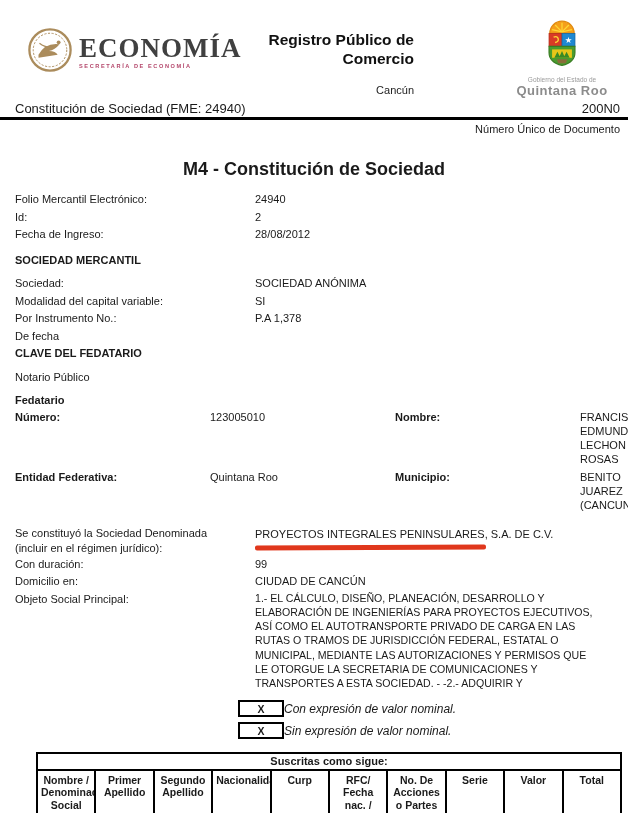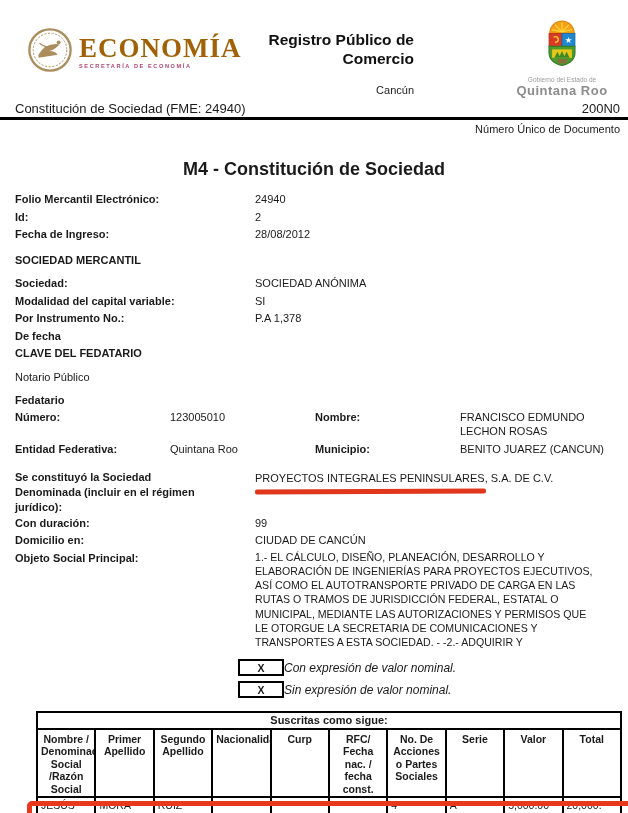--- a/index.html
+++ b/index.html
@@ -2,21 +2,21 @@
 <html><head>
 <meta charset="utf-8">
 <style>
   html,body{margin:0;padding:0;background:#ffffff;}
   .page{position:relative;width:628px;height:813px;background:#fff;overflow:hidden;
         font-family:"Liberation Sans","DejaVu Sans",sans-serif;color:#1a1a1a;}
 
   
   .hdr-econ{position:absolute;left:27px;top:27px;display:flex;align-items:center;gap:6px;}
   .econ-text .wordmark{font-family:"Liberation Serif","DejaVu Serif",serif;font-weight:bold;
-        font-size:27px;letter-spacing:1px;color:#a16207;line-height:26px;}
+        font-size:27px;letter-spacing:1px;color:#404040;line-height:26px;}
   .econ-text .subtitle{font-size:5.6px;letter-spacing:1.6px;color:#b4476b;font-weight:bold;margin-top:2px;}
   .hdr-center{position:absolute;left:214px;top:30px;width:200px;text-align:right;}
   .hdr-center .rpc{font-size:15.5px;font-weight:bold;line-height:19px;color:#111;}
   .hdr-center .office{font-size:11px;margin-top:16px;color:#222;}
   .hdr-qroo{position:absolute;left:503px;top:12px;width:118px;text-align:center;}
   .qroo-gov{font-size:6.5px;color:#9a9a9a;margin-top:2px;}
   .qroo-state{font-size:13px;font-weight:bold;color:#8c8c8c;letter-spacing:0.5px;}
 
   
   .docbar{position:absolute;left:0;top:101px;width:628px;display:flex;justify-content:space-between;
@@ -25,27 +25,27 @@
   .docbar .dright{padding-right:8px;}
   .rule{position:absolute;left:0;top:117px;width:628px;height:3px;background:#000;}
   .nud{position:absolute;right:8px;top:123px;font-size:11px;}
 
   
   .m4title{position:absolute;left:0;top:159px;width:628px;text-align:center;
         font-size:18px;font-weight:bold;}
   .content{position:absolute;left:0;top:191px;width:628px;}
   .frow{display:grid;grid-template-columns:240px 1fr;padding-left:15px;line-height:17.5px;
         font-size:11px;}
-  .flabel{font-weight:bold;padding-right:20px;}
+  .flabel{font-weight:normal;padding-right:20px;}
   .fvalue{padding-right:30px;}
   .sechead{padding-left:15px;font-size:11px;font-weight:bold;line-height:17.5px;}
   .gap8{height:8px;} .gap6{height:6px;} .gap10{height:10px;} .gap4{height:4px;}
   .plain{font-weight:normal;}
   .fed4{display:grid;grid-template-columns:155px 145px 145px 1fr;padding-left:15px;
-        font-size:11px;line-height:14px;padding-bottom:4px;}
+        font-size:11px;line-height:14px;padding-bottom:4px;gap:40px;}
   .fed4 .l{font-weight:bold;}
   .fed4 .v2{max-width:155px;}
   .const-label{line-height:15px;max-width:205px;}
   .red-underline{width:231px;height:5px;background:#e0371c;border-radius:2px;margin-top:2px;
         transform:rotate(-0.25deg);}
   .long-val{font-size:10.6px;line-height:14.3px;max-width:345px;}
 
   
   .cbrow{display:flex;align-items:center;margin:6px 0 0 238px;height:16px;}
   .cbox{width:42px;height:13px;border:2px solid #000;display:flex;align-items:center;

